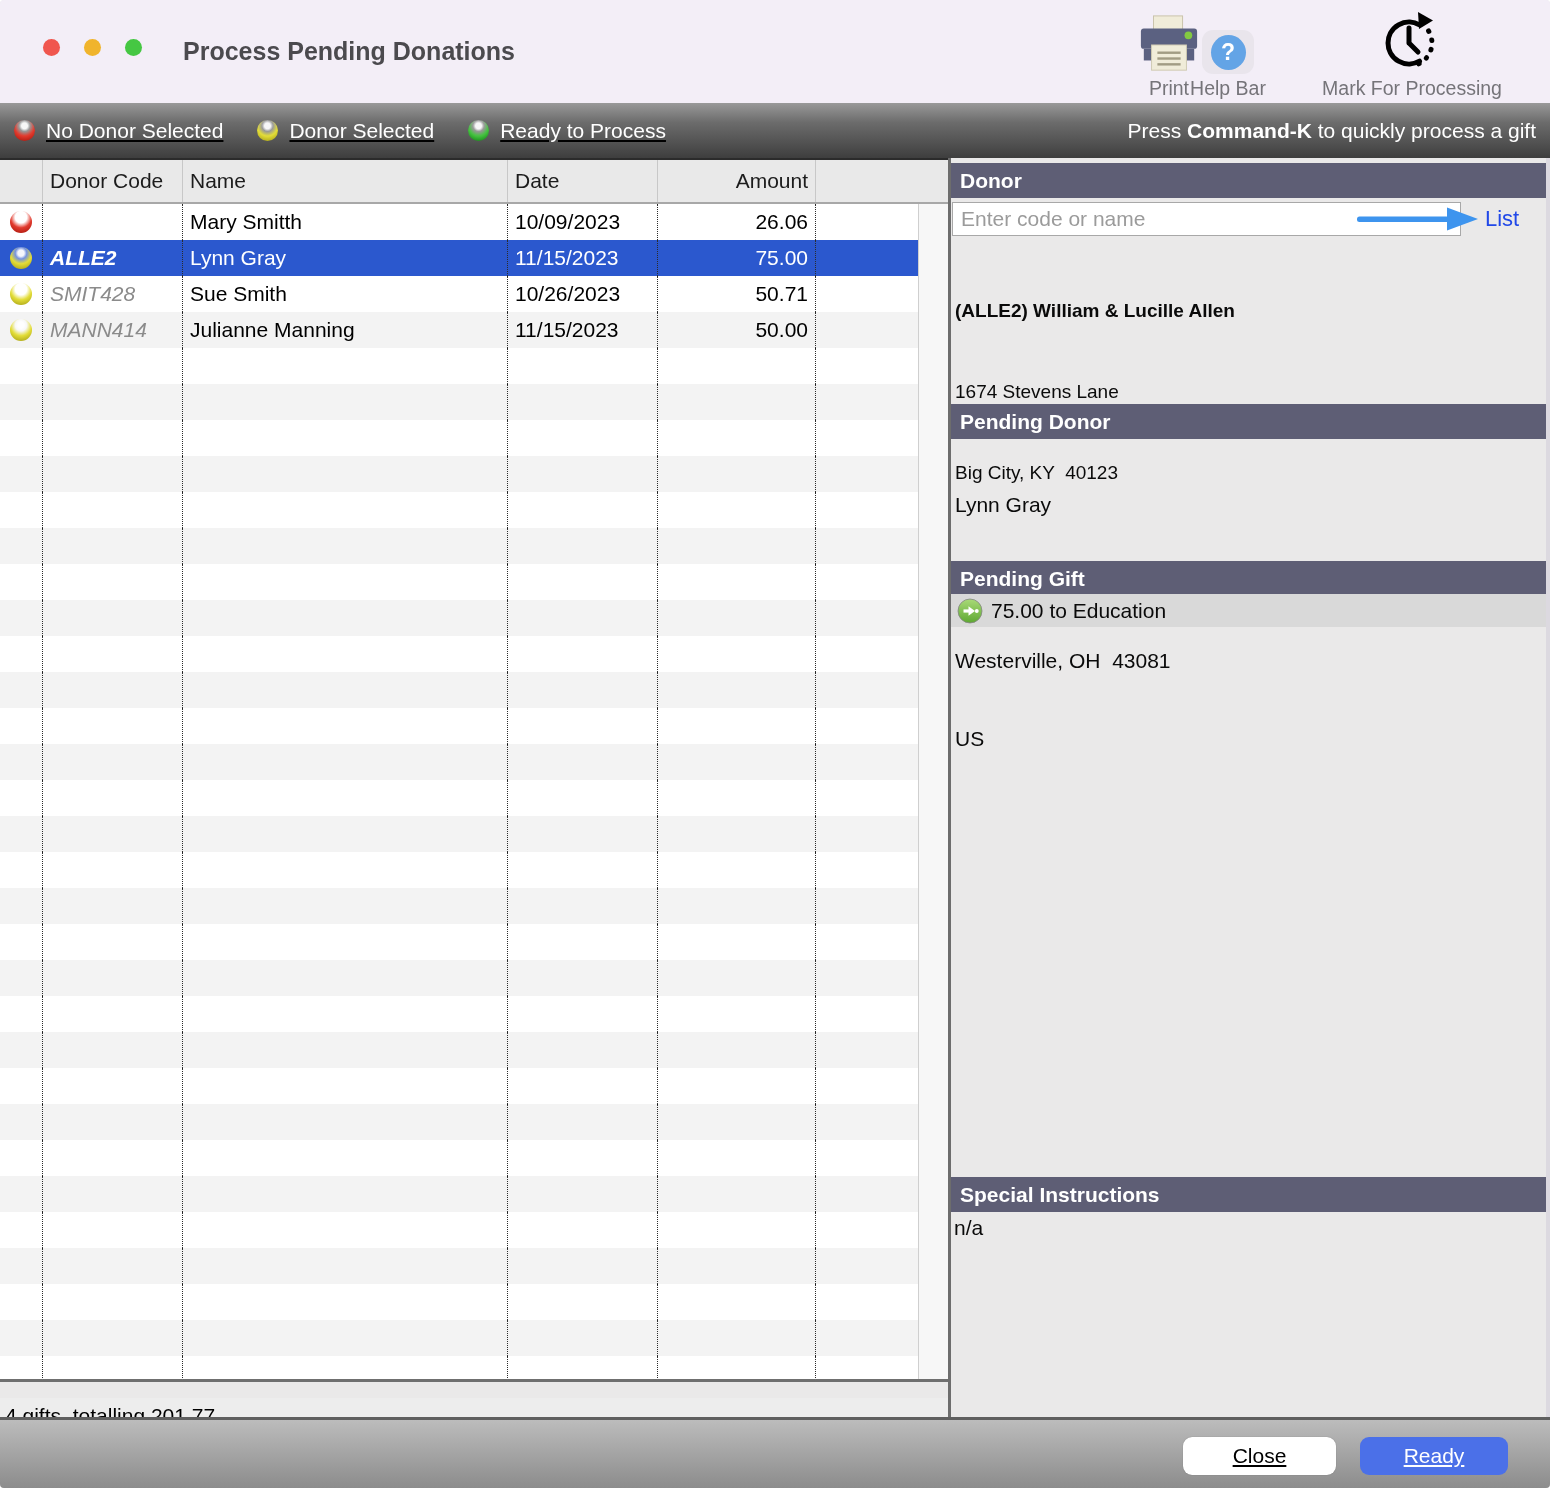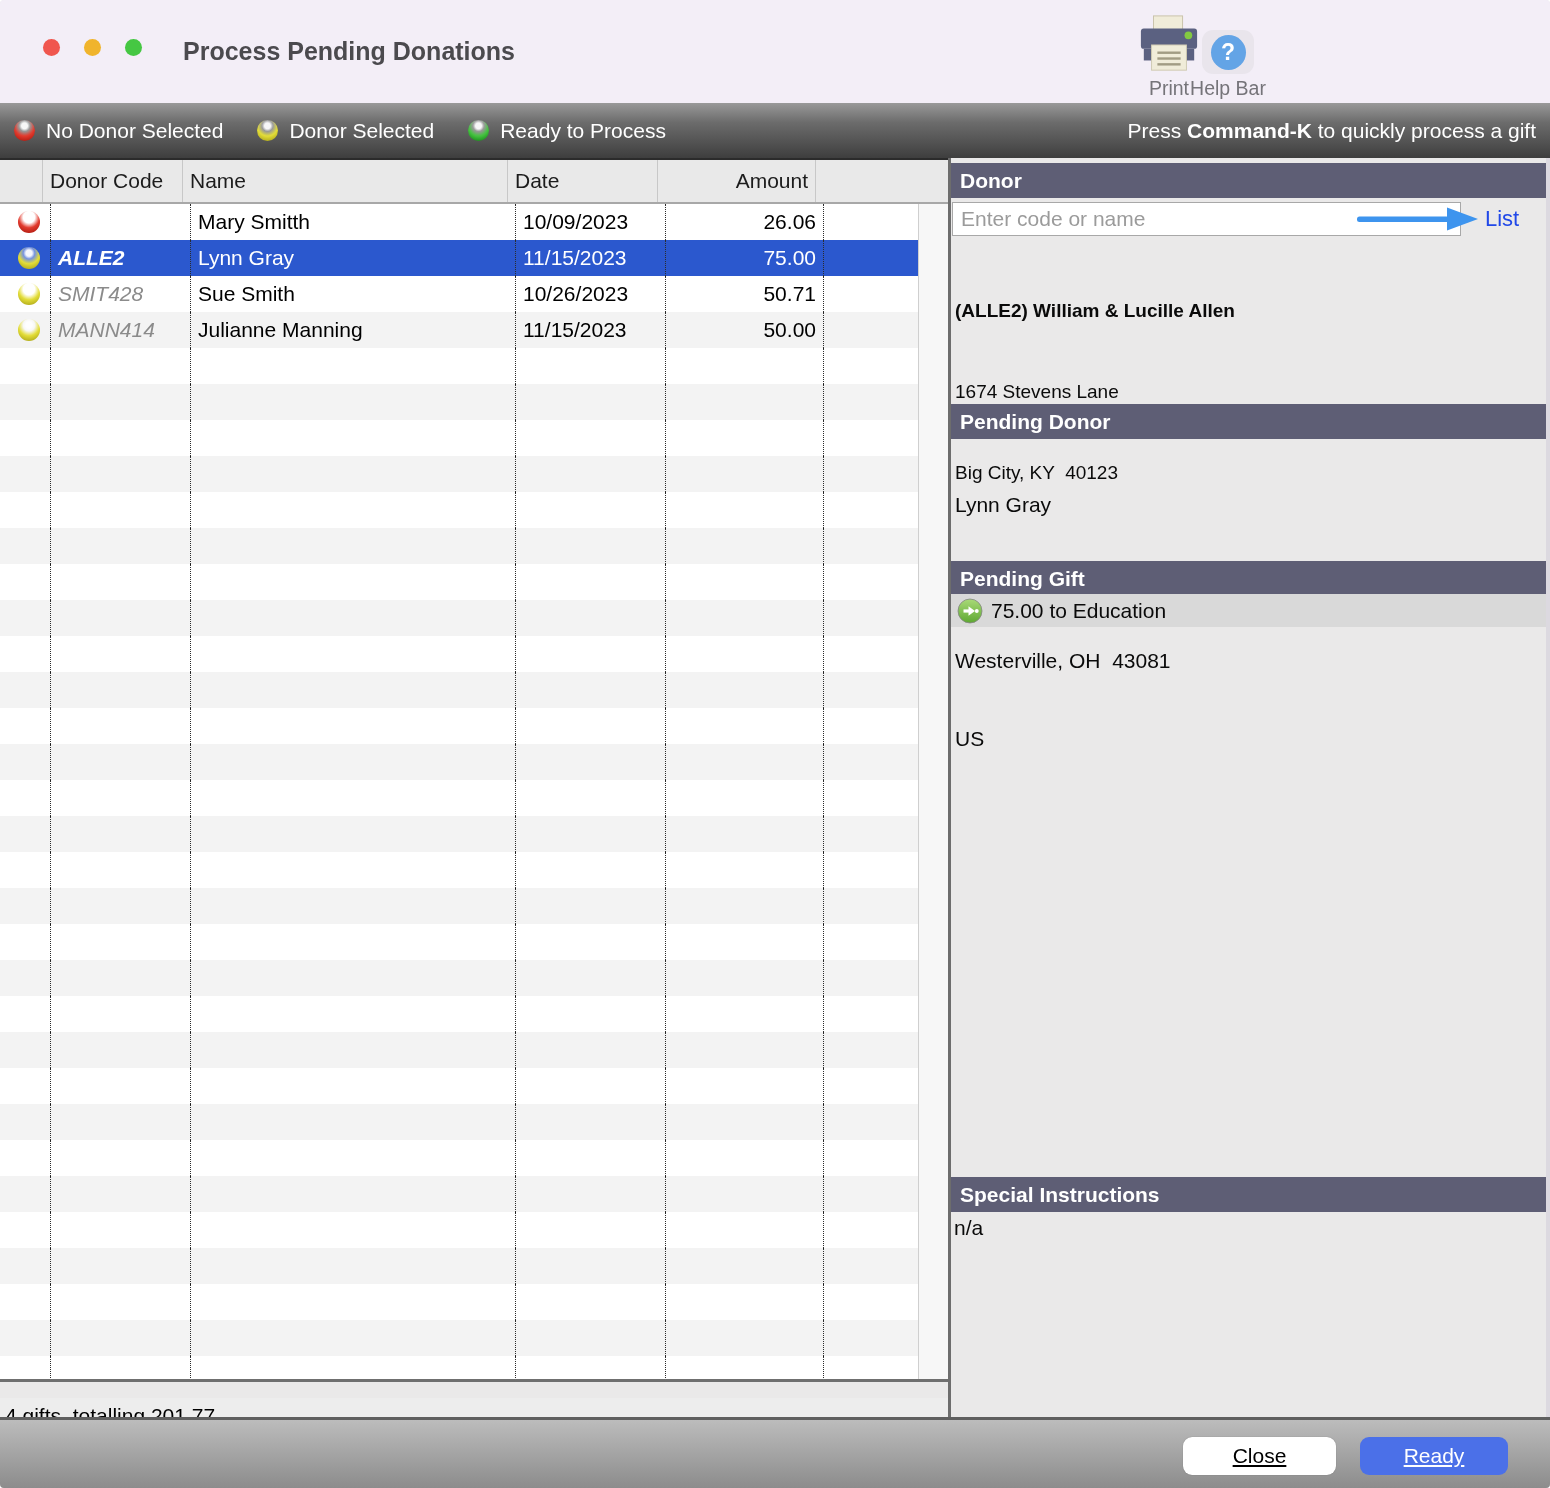--- a/index.html
+++ b/index.html
@@ -29,21 +29,21 @@
              display:flex; align-items:center; justify-content:center; }
   .help-circ { width:35px; height:35px; border-radius:50%; background:#63a4e6;
                color:#fff; font-size:23px; font-weight:bold; text-align:center;
                line-height:35px; }
 
   
   .statusbar { position:absolute; left:0; top:103px; width:1550px; height:57px;
                background:linear-gradient(180deg,#999 0%,#6c6c6c 35%,#505050 75%,#3e3e3e 100%);
                border-bottom:2px solid #2b2b2b; }
   .legend { position:absolute; left:14px; top:0; height:55px; display:flex;
-            align-items:center; gap:34px; }
+            align-items:center; gap:34px;text-decoration:underline; }
   .legend-item { display:flex; align-items:center; gap:11px; }
   .legend-item span.txt { color:#fff; font-size:21px; }
   .gdot { width:21px; height:21px; border-radius:50%; display:inline-block; }
   .gdot.big { width:22px; height:22px; }
   .gdot.red    { background:radial-gradient(circle at 50% 28%, rgba(255,255,255,.95) 0 16%, rgba(255,255,255,.35) 30%, #e23b2e 55%, #a31208 95%); }
   .gdot.yellow { background:radial-gradient(circle at 50% 28%, rgba(255,255,255,.95) 0 16%, rgba(255,255,255,.35) 30%, #e3dd39 55%, #a29c12 95%); }
   .gdot.green  { background:radial-gradient(circle at 50% 28%, rgba(255,255,255,.95) 0 16%, rgba(255,255,255,.35) 30%, #45c340 55%, #0f7d12 95%); }
   .hint { position:absolute; right:14px; top:0; height:55px; line-height:55px;
           color:#fff; font-size:21px; white-space:pre; }
   .hint b { font-weight:bold; }
@@ -53,21 +53,21 @@
            background:#e9e9e9; border-bottom:2px solid #a8a8a8;
            display:grid; grid-template-columns:43px 140px 325px 150px 158px 1fr; }
   .hcell { line-height:42px; font-size:21px; color:#1c1c1c; padding-left:7px;
            border-right:1px solid #c8c8c8; overflow:hidden; white-space:nowrap; }
   .hcell.right { text-align:right; padding-right:7px; }
   .hcell.last { border-right:none; }
 
   .tbody { position:absolute; left:0; top:204px; width:918px; height:1175px;
            overflow:hidden; background:#fff; }
   .trow { display:grid; grid-template-columns:43px 140px 325px 150px 158px 1fr;
-          height:36px; background:#ffffff;padding-left:8px; }
+          height:36px; background:#ffffff; }
   .trow.alt { background:#f3f3f3; }
   .trow.sel { background:#2b58ce; color:#fff; }
   .trow .cell { border-right:1px dotted #2b2b2b; line-height:36px; font-size:21px;
                 padding-left:7px; overflow:hidden; white-space:nowrap; color:inherit; }
   .trow .c-status { display:flex; align-items:center; justify-content:center; padding-left:0; }
   .trow .c-code { font-style:italic; color:#8b8b8b; }
   .trow.sel .c-code { color:#fff; font-weight:bold; }
   .trow .c-amount { text-align:right; padding-right:7px; }
   .trow .c-extra { border-right:none; }
 
@@ -155,20 +155,29 @@
       <span class="lbl">Print</span>
     </div>
 
     <div class="tb-item tb-help">
       <span class="help-sq">
         <span class="help-circ">?</span>
       </span>
       <span class="lbl">Help Bar</span>
     </div>
 
+    <div class="tb-item tb-mark">
+      <svg width="64" height="64" viewBox="0 0 64 64">
+        <path d="M39.5 14.8 A21 21 0 1 0 39.5 51.2" fill="none" stroke="#000" stroke-width="5" stroke-linecap="round"></path>
+        <path d="M38.7 53.8 A23 23 0 0 0 43.8 15.4" fill="none" stroke="#000" stroke-width="5" stroke-linecap="round" stroke-dasharray="0.5 9"></path>
+        <path d="M29 33 L29 18 M29 33 L38 42" fill="none" stroke="#000" stroke-width="5" stroke-linecap="round"></path>
+        <polygon points="38,2 53,10.5 39,19" fill="#000"></polygon>
+      </svg>
+      <span class="lbl">Mark For Processing</span>
+    </div>
   </div>
 
   <div class="statusbar">
     <div class="legend">
       <span class="legend-item">
         <span class="gdot red"></span>
         <span class="txt">No Donor Selected</span>
       </span>
       <span class="legend-item">
         <span class="gdot yellow"></span>

